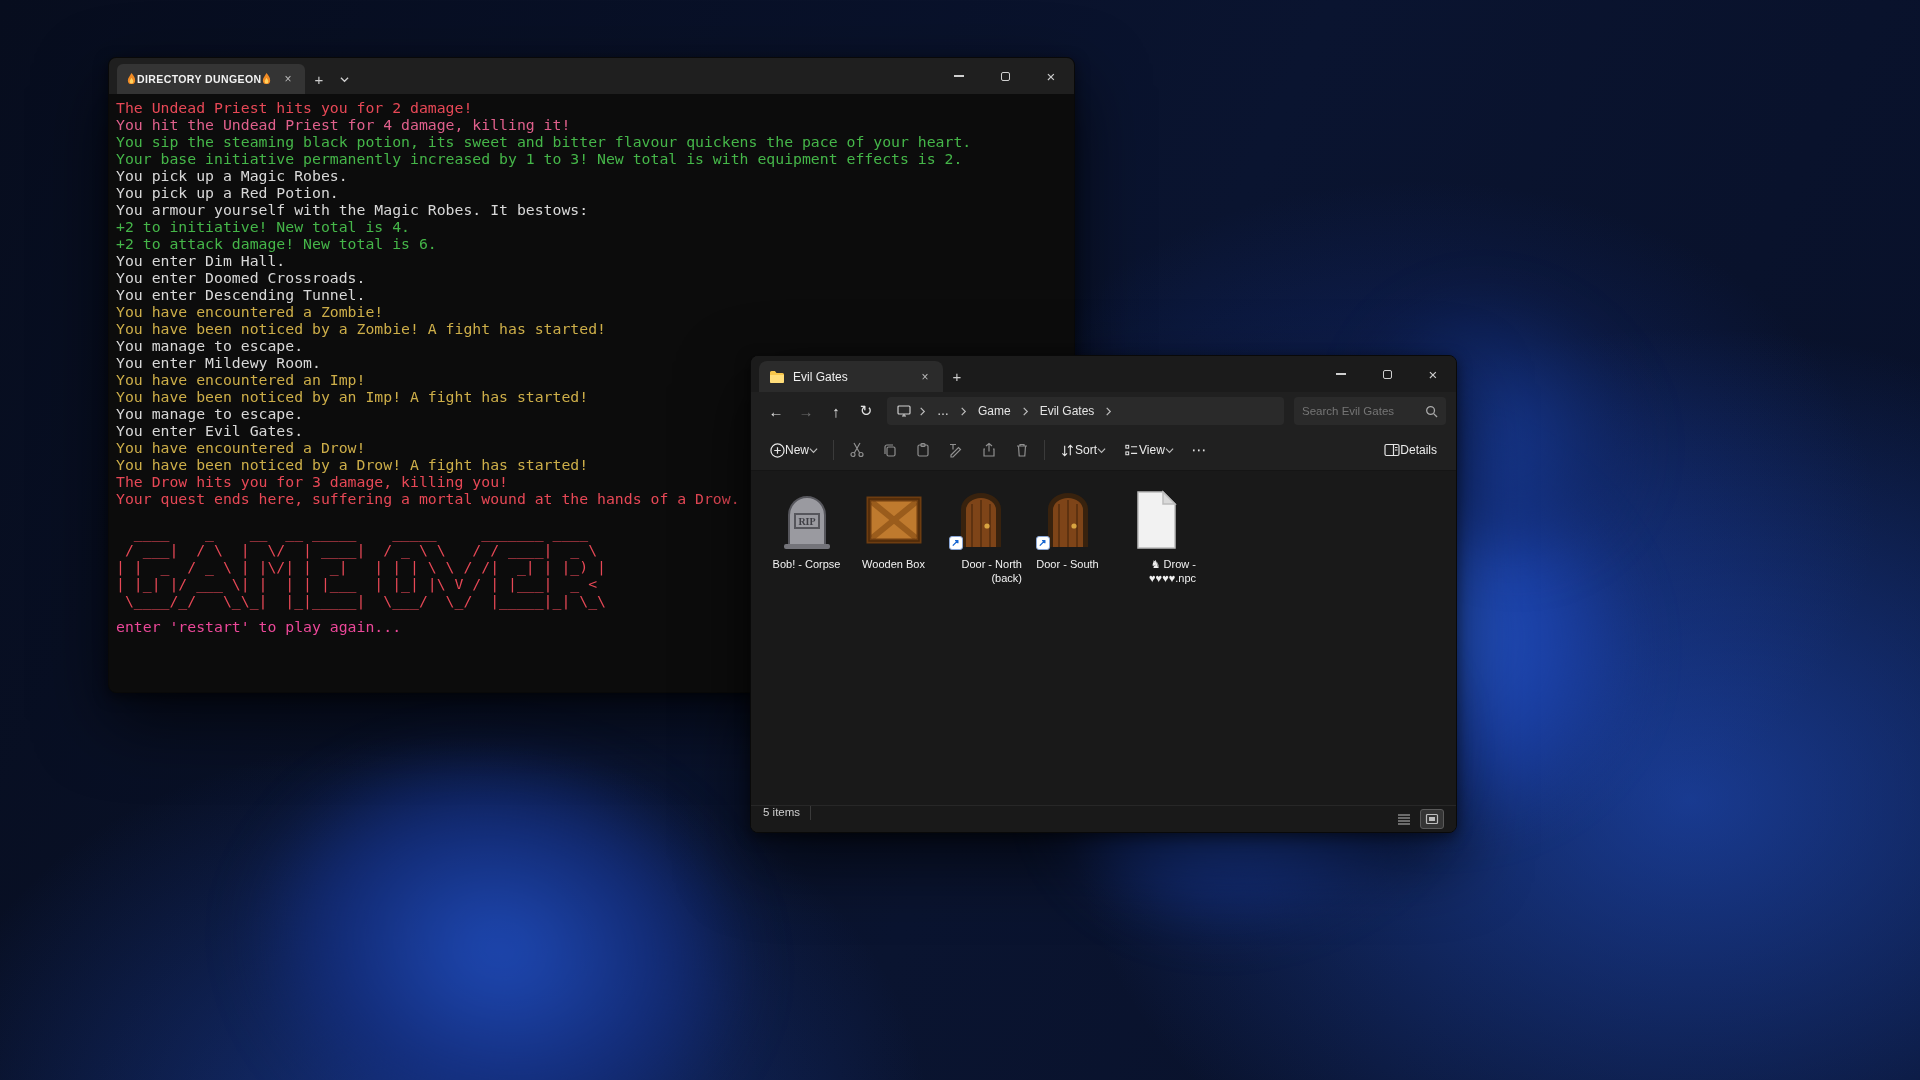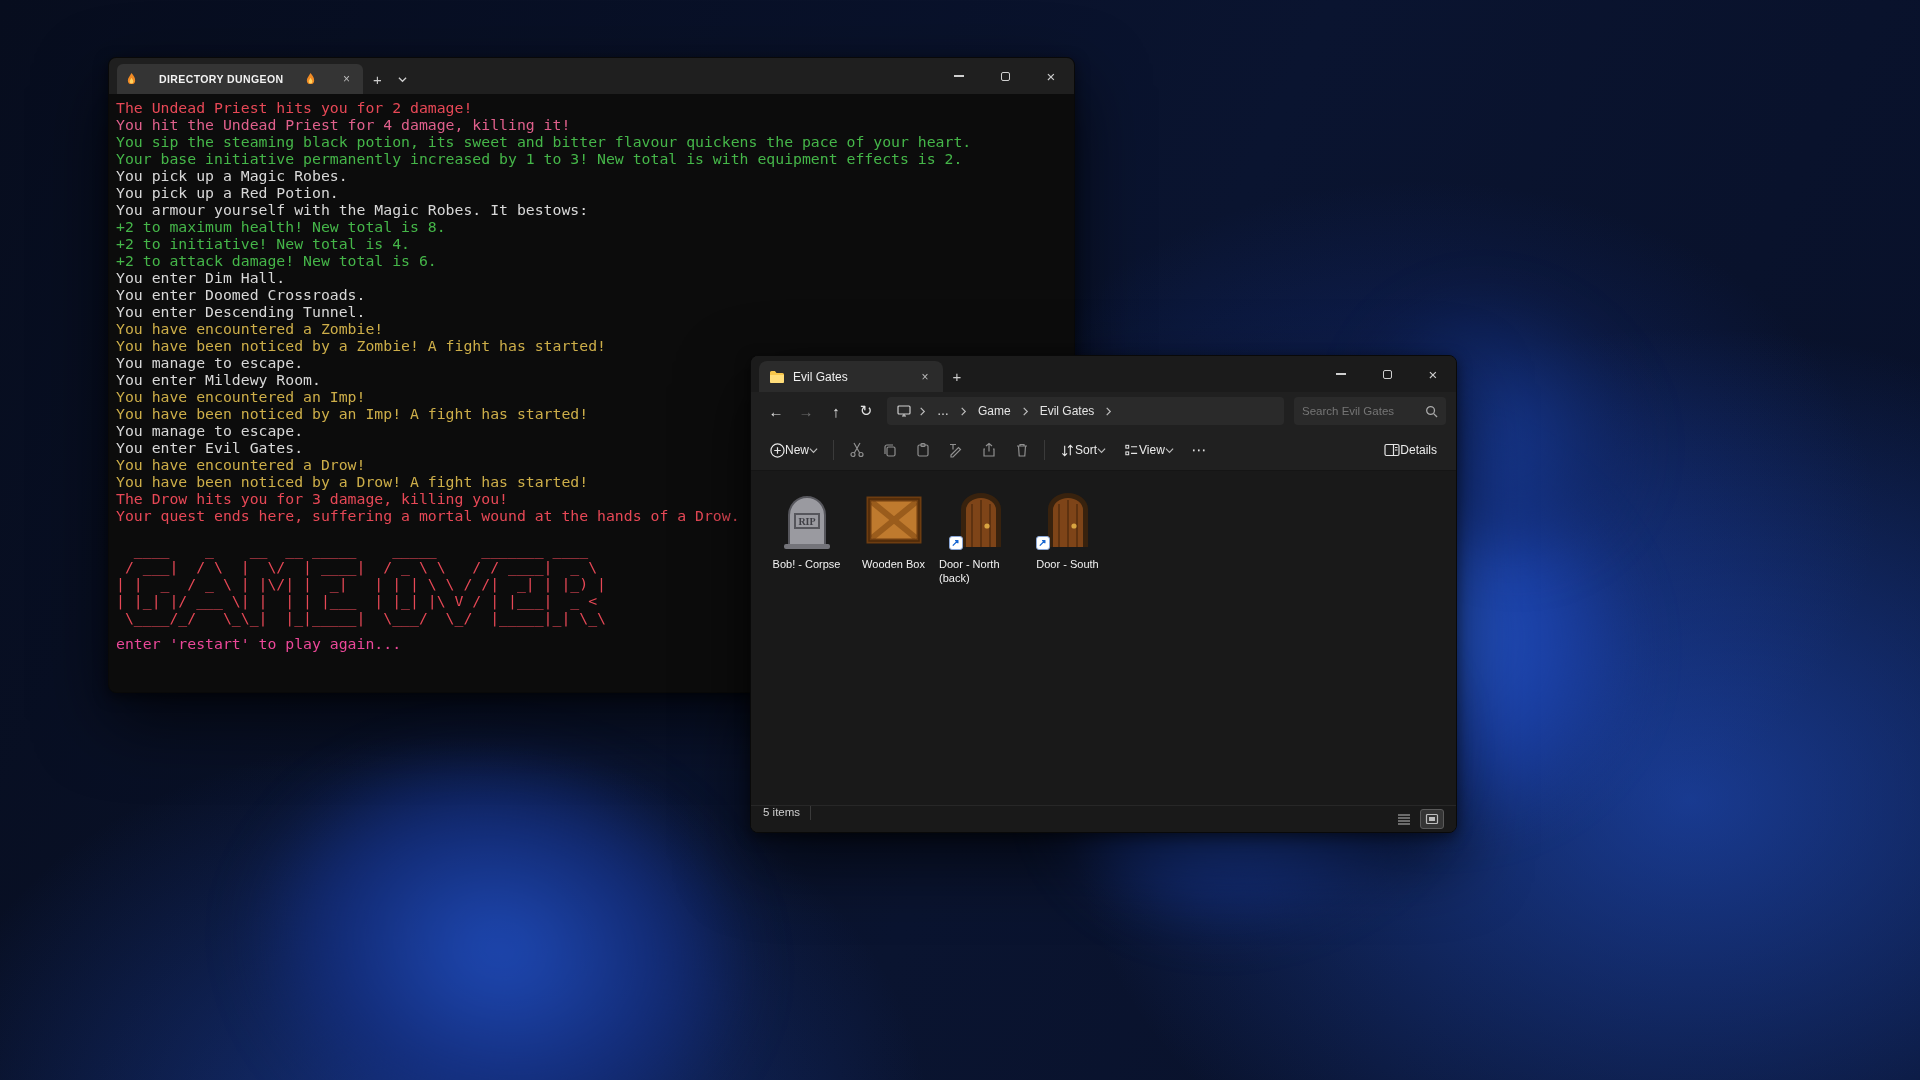--- a/index.html
+++ b/index.html
@@ -29,21 +29,21 @@
   .caption{position:absolute;top:0;right:0;height:36px;display:flex}
   .cap-btn{width:46px;height:36px;display:flex;align-items:center;justify-content:center;color:#cfcfcf;font-size:14px;cursor:default}
   .cap-min-glyph{width:10px;height:1.5px;background:#cfcfcf}
   .cap-max-glyph{width:9px;height:9px;border:1.2px solid #cfcfcf;border-radius:2px}
   .cap-close-glyph{font-size:15px;line-height:1}
 
   
   .terminal{left:108px;top:57px;width:967px;height:636px;background:#0c0c0c;z-index:1}
   .t-titlebar{height:36px;background:#1f1f1f;display:flex;align-items:flex-end;position:relative}
   .t-tab{height:30px;margin:0 0 0 8px;background:#343434;border-radius:6px 6px 0 0;
-         display:flex;align-items:center;gap:22px;padding:0 9px;min-width:188px}
+         display:flex;align-items:center;gap:0;padding:0 9px;min-width:188px}
   .t-tab-title{font-size:10.5px;font-weight:bold;color:#f2f2f2;letter-spacing:.4px;white-space:nowrap;display:flex;align-items:center;gap:4px}
   .t-tab-close{margin-left:auto;color:#bbb;font-size:12px;width:16px;height:16px;display:flex;align-items:center;justify-content:center;border-radius:3px}
   .t-newtab{color:#ccc;font-size:15px;width:28px;height:30px;display:flex;align-items:center;justify-content:center}
   .t-dd{width:22px;height:30px;display:flex;align-items:center;justify-content:center;color:#ccc}
   .t-body{padding:5px 6px 0 7px;font-family:"DejaVu Sans Mono",monospace;font-size:14.8px;line-height:17px}
   .tline{height:17px;white-space:pre}
   .c-red{color:#e74856}.c-pink{color:#e0608c}.c-green{color:#45b649}
   .c-yellow{color:#cdae49}.c-white{color:#d8d8d8}
   .t-art{white-space:pre;color:#e74856;margin-top:17px}
   .t-restart{margin-top:9px;color:#ec4899;white-space:pre}
@@ -71,21 +71,21 @@
   .tb-ico{width:33px;height:30px;display:flex;align-items:center;justify-content:center;color:#8f8f8f;border-radius:4px}
   .tb-sep{width:1px;height:20px;background:#3a3a3a;margin:0 6px;flex:0 0 1px}
   .tb-more{color:#e0e0e0;font-size:15px;letter-spacing:1px}
   .tb-details{margin-left:auto}
   .e-content{flex:1;background:#191919;padding:10px 12px;display:flex;flex-wrap:wrap;align-content:flex-start}
   .tile{width:87px;display:flex;flex-direction:column;align-items:center;padding:7px 2px 5px;border-radius:4px}
   .tile-icon{width:64px;height:64px;position:relative;display:flex;align-items:center;justify-content:center}
   .tile-icon svg{width:64px;height:64px}
   .badge{position:absolute;left:0;bottom:2px;width:14px;height:14px;background:#fff;border:1px solid #8aa7d8;border-radius:3px;
          display:flex;align-items:center;justify-content:center;color:#1766d1;font-size:10px;font-weight:bold;line-height:1}
-  .tile-label{font-size:11px;color:#f2f2f2;text-align:left;margin-top:5px;line-height:1.3;max-width:84px;word-wrap:break-word}
+  .tile-label{font-size:11px;color:#f2f2f2;text-align:right;margin-top:5px;line-height:1.3;max-width:84px;word-wrap:break-word}
   .e-status{height:27px;display:flex;padding:0 12px;background:#191919;border-top:1px solid #272727;color:#cfcfcf;font-size:11.5px;flex:0 0 27px}
   .status-sep{width:1px;height:14px;background:#3a3a3a;margin:0 10px}
   .status-views{margin-left:auto;display:flex;gap:4px;align-items:center}
   .sv-btn{width:24px;height:20px;display:flex;align-items:center;justify-content:center;color:#bdbdbd;border-radius:3px;border:1px solid transparent}
   .sv-btn.active{background:#353535;border-color:#5a5a5a}
 </style>
 </head>
 <body>
 
 <div class="stage">
@@ -128,21 +128,20 @@
     </div>
     <div class="t-body">
       <div>
           <div class="tline c-red">The Undead Priest hits you for 2 damage!</div>
           <div class="tline c-pink">You hit the Undead Priest for 4 damage, killing it!</div>
           <div class="tline c-green">You sip the steaming black potion, its sweet and bitter flavour quickens the pace of your heart.</div>
           <div class="tline c-green">Your base initiative permanently increased by 1 to 3! New total is with equipment effects is 2.</div>
           <div class="tline c-white">You pick up a Magic Robes.</div>
           <div class="tline c-white">You pick up a Red Potion.</div>
           <div class="tline c-white">You armour yourself with the Magic Robes. It bestows:</div>
-          <div class="tline c-green">+2 to maximum health! New total is 8.</div>
           <div class="tline c-green">+2 to initiative! New total is 4.</div>
           <div class="tline c-green">+2 to attack damage! New total is 6.</div>
           <div class="tline c-white">You enter Dim Hall.</div>
           <div class="tline c-white">You enter Doomed Crossroads.</div>
           <div class="tline c-white">You enter Descending Tunnel.</div>
           <div class="tline c-yellow">You have encountered a Zombie!</div>
           <div class="tline c-yellow">You have been noticed by a Zombie! A fight has started!</div>
           <div class="tline c-white">You manage to escape.</div>
           <div class="tline c-white">You enter Mildewy Room.</div>
           <div class="tline c-yellow">You have encountered an Imp!</div>
@@ -343,20 +342,29 @@
             <svg viewBox="0 0 64 64">
       <path d="M12 59 V21 a20 16 0 0 1 40 0 V59 Z" fill="#38220e"></path>
       <path d="M17 59 V22 a15 12 0 0 1 30 0 V59 Z" fill="#7e4418"></path>
       <path d="M23 59 V16 M32 59 V12 M41 59 V16" stroke="#5e3210" stroke-width="2" fill="none"></path>
       <circle cx="38" cy="38" r="2.6" fill="#d9a441"></circle>
             </svg>
             <span class="badge">↗</span>
           </div>
           <div class="tile-label">Door - South</div>
         </div>
+        <div class="tile">
+          <div class="tile-icon">
+            <svg viewBox="0 0 64 64">
+      <path d="M15 4 h25 l12 12 v44 H15 Z" fill="#f2f2f2" stroke="#bcbcbc" stroke-width="1.5"></path>
+      <path d="M40 4 v12 h12 Z" fill="#d9d9d9" stroke="#bcbcbc" stroke-width="1.5"></path>
+            </svg>
+          </div>
+          <div class="tile-label">♞ Drow - ♥♥♥♥.npc</div>
+        </div>
       </div>
 
     <div class="e-status">
       <span>5 items</span>
       <span class="status-sep"></span>
       <span class="status-views">
         <span class="sv-btn">
           <svg width="14" height="12" viewBox="0 0 14 12">
             <path d="M1 2 h12 M1 5 h12 M1 8 h12 M1 11 h12" stroke="currentColor" stroke-width="1.1"></path>
           </svg>

